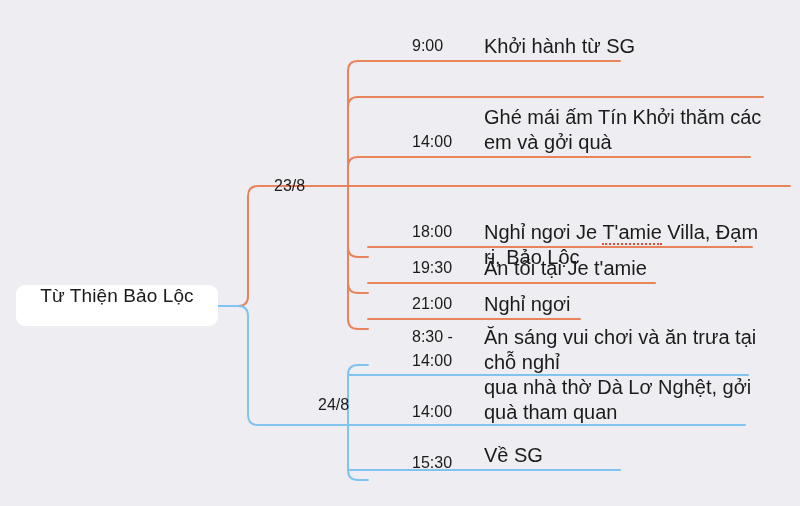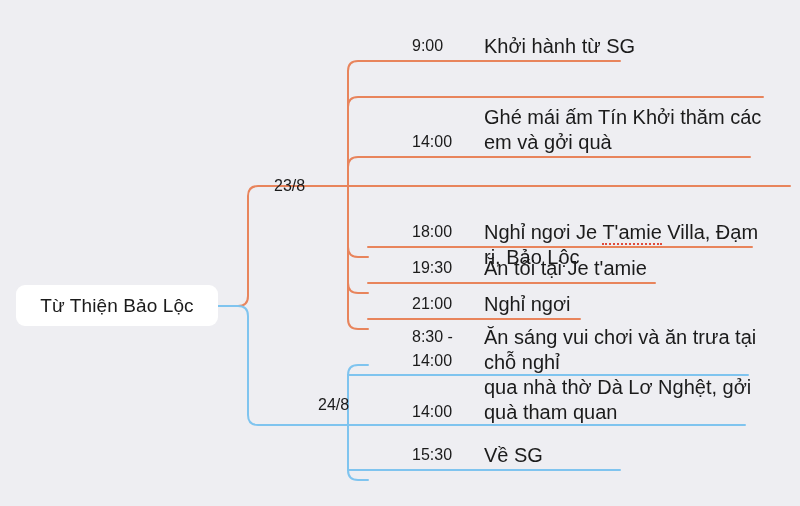--- a/index.html
+++ b/index.html
@@ -22,21 +22,20 @@
   }
 
   
   .root-node {
     position: absolute;
     left: 16px; top: 285px;
     width: 202px; height: 41px;
     background: #ffffff;
     border-radius: 9px;
     display: flex;
-    align-items: center;
     justify-content: center;
   }
   .root-label {
     font-size: 19px;
     color: #1b1b1b;
     white-space: nowrap;
     letter-spacing: .1px;
   }
 
   
@@ -192,18 +191,18 @@
   <div class="leaf" style="top:375px">
     <div class="leaf-inner">
       <div class="leaf-time" style="top:25px">14:00</div>
       <div class="leaf-text">qua nhà thờ Dà Lơ Nghệt, gởi
 quà tham quan</div>
     </div>
   </div>
 
   <div class="leaf" style="top:443px">
     <div class="leaf-inner">
-      <div class="leaf-time" style="top:0px">15:30</div>
+      <div class="leaf-time" style="top:8px">15:30</div>
       <div class="leaf-text">Về SG</div>
     </div>
   </div>
 
 </div>
 
 </body></html>

